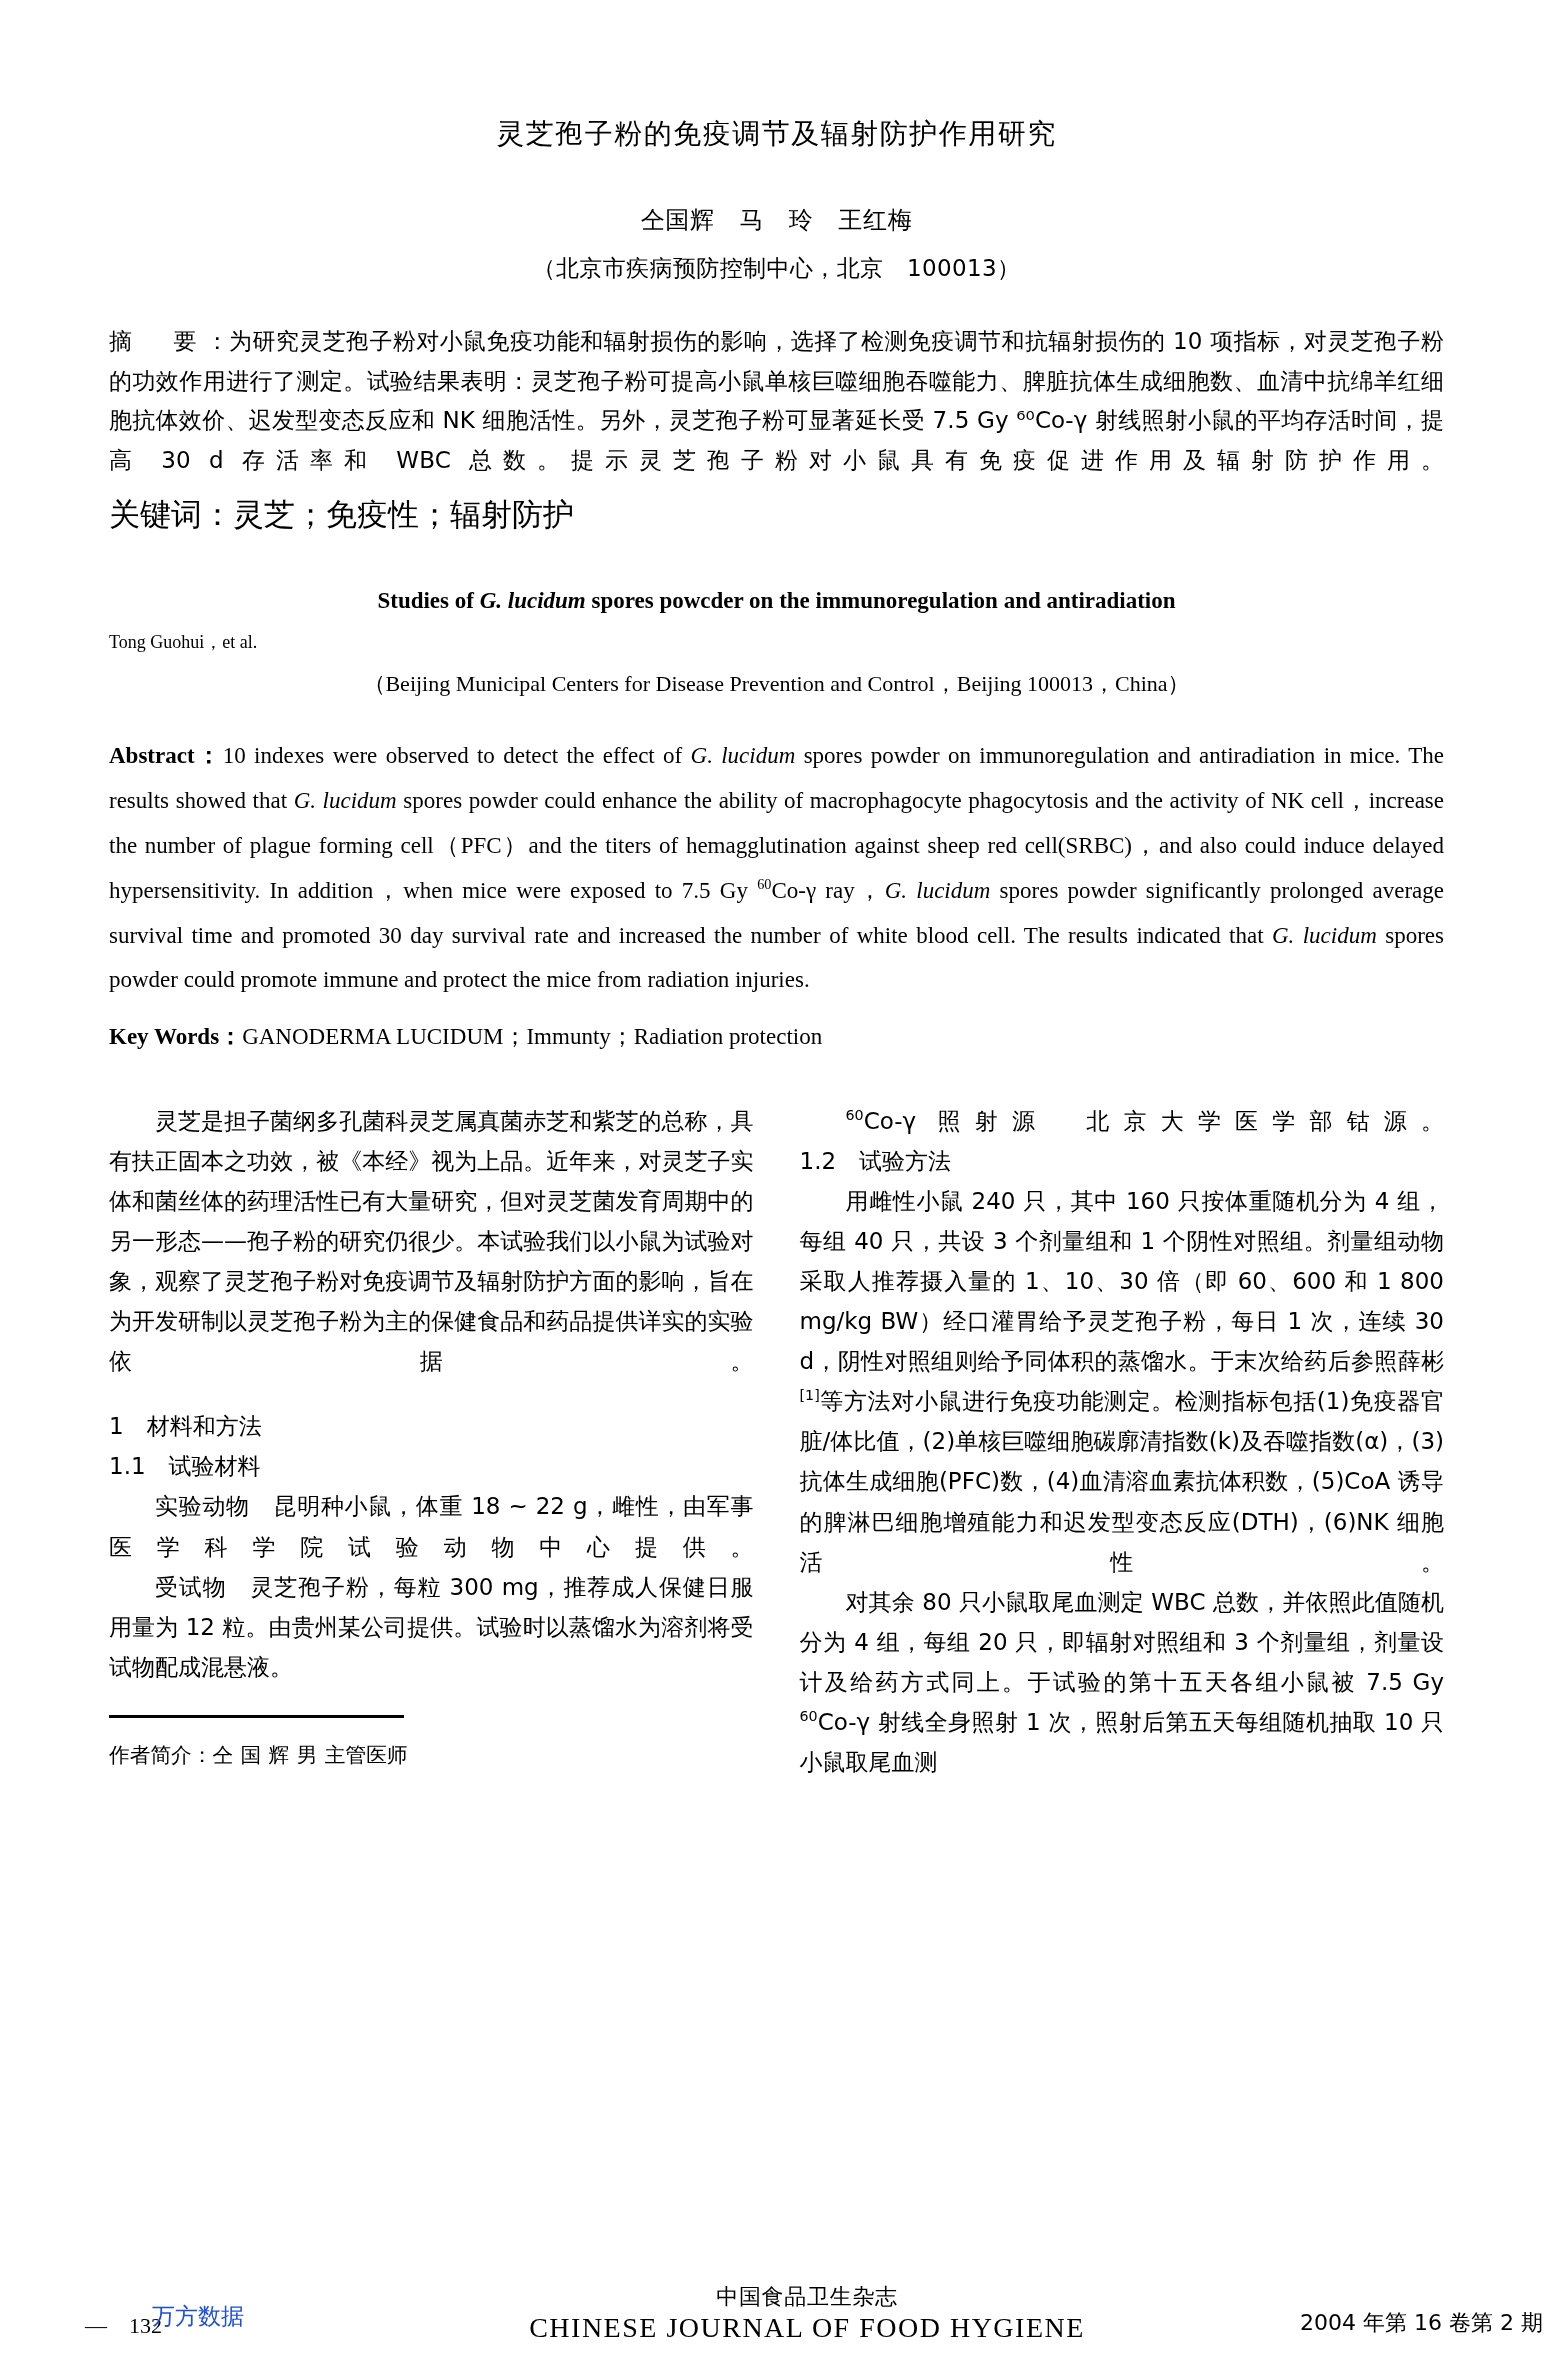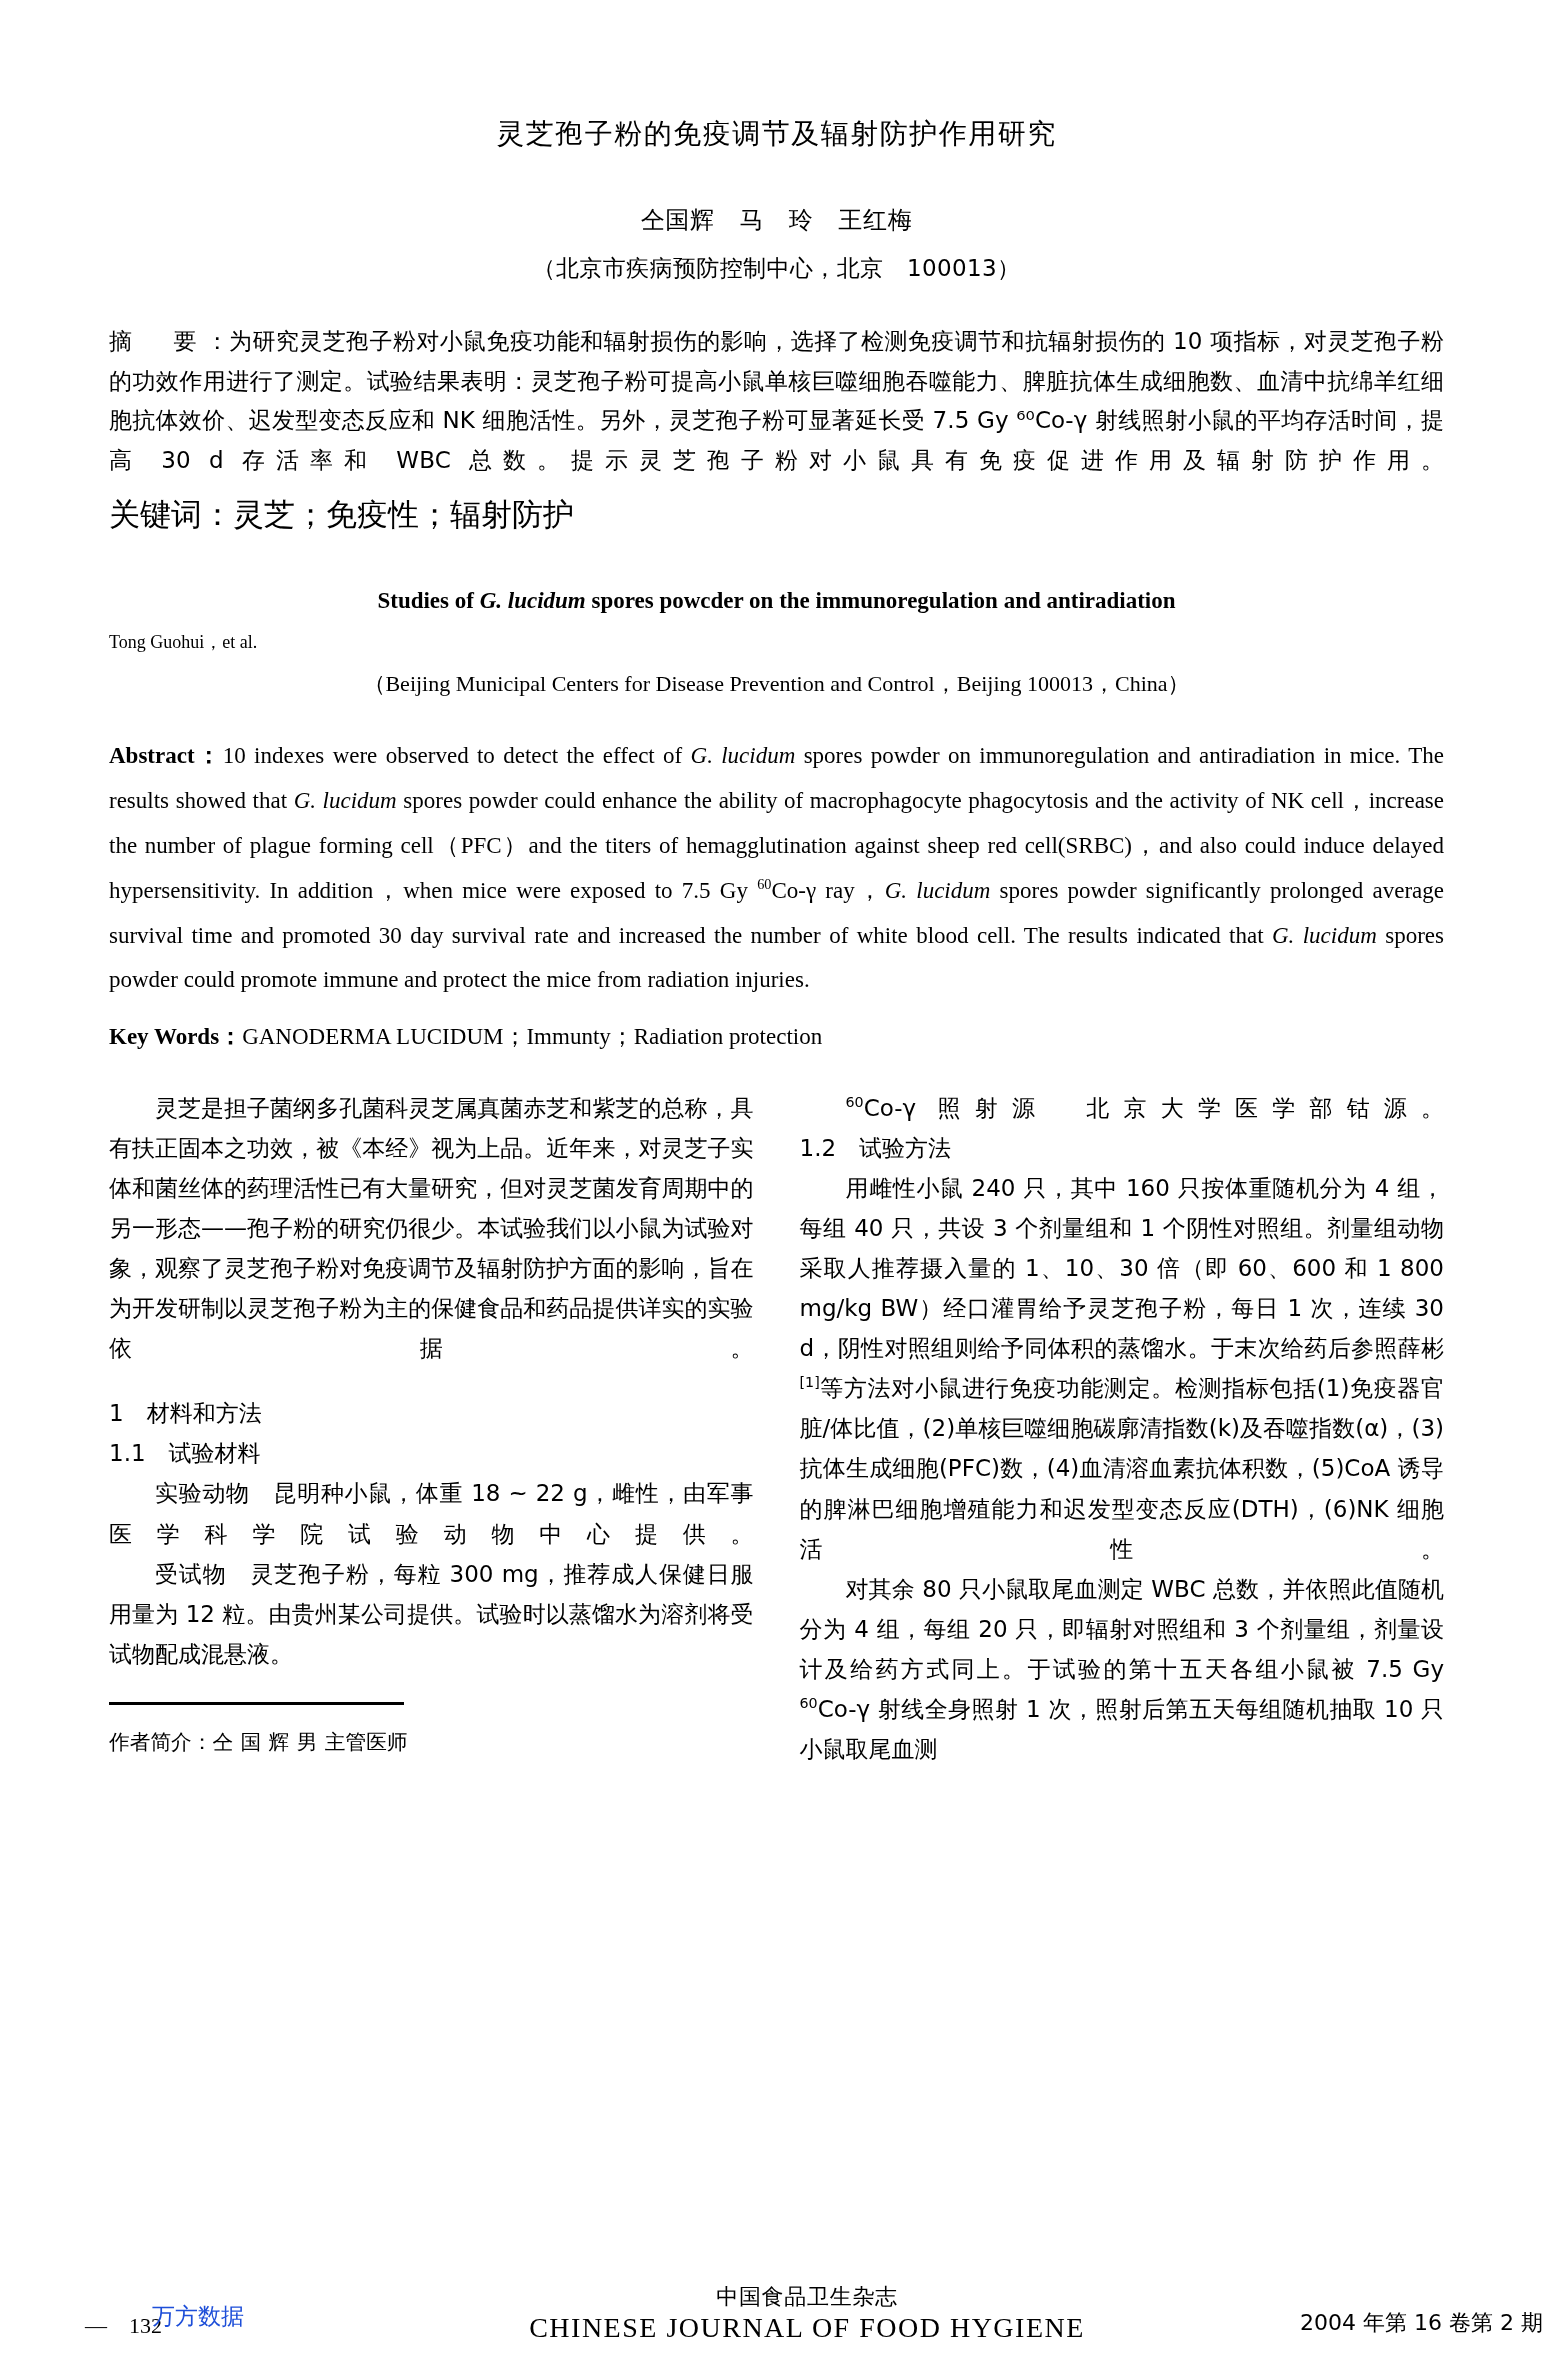--- a/index.html
+++ b/index.html
@@ -100,21 +100,21 @@
     margin-top: 14px;
     font-size: 23px;
     line-height: 1.7;
   }
   b.hdr { font-weight: bold; }
   i.sp  { font-style: italic; }
   .sup  { font-size: 0.62em; vertical-align: super; line-height: 0; }
 
   
   .cols {
-    margin-top: 32px;
+    margin-top: 45px;
     display: flex;
     gap: 46px;
   }
   .col {
     width: 645px;
     font-size: 23px;
     line-height: 1.74;
     font-family: "DejaVu Sans", "Liberation Sans", sans-serif;
     position: relative;
   }

